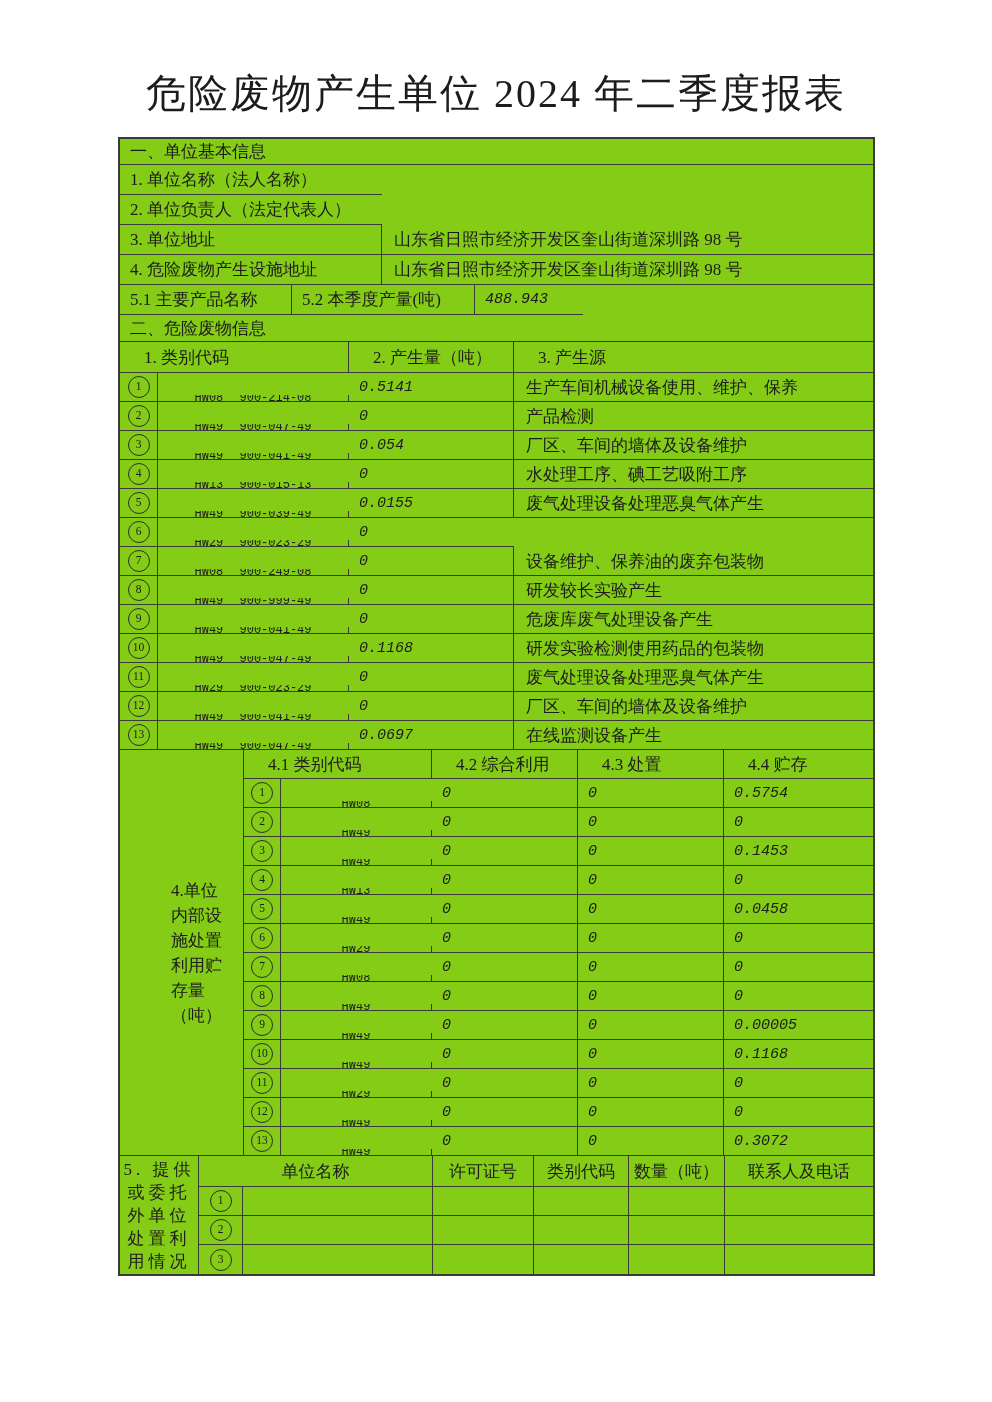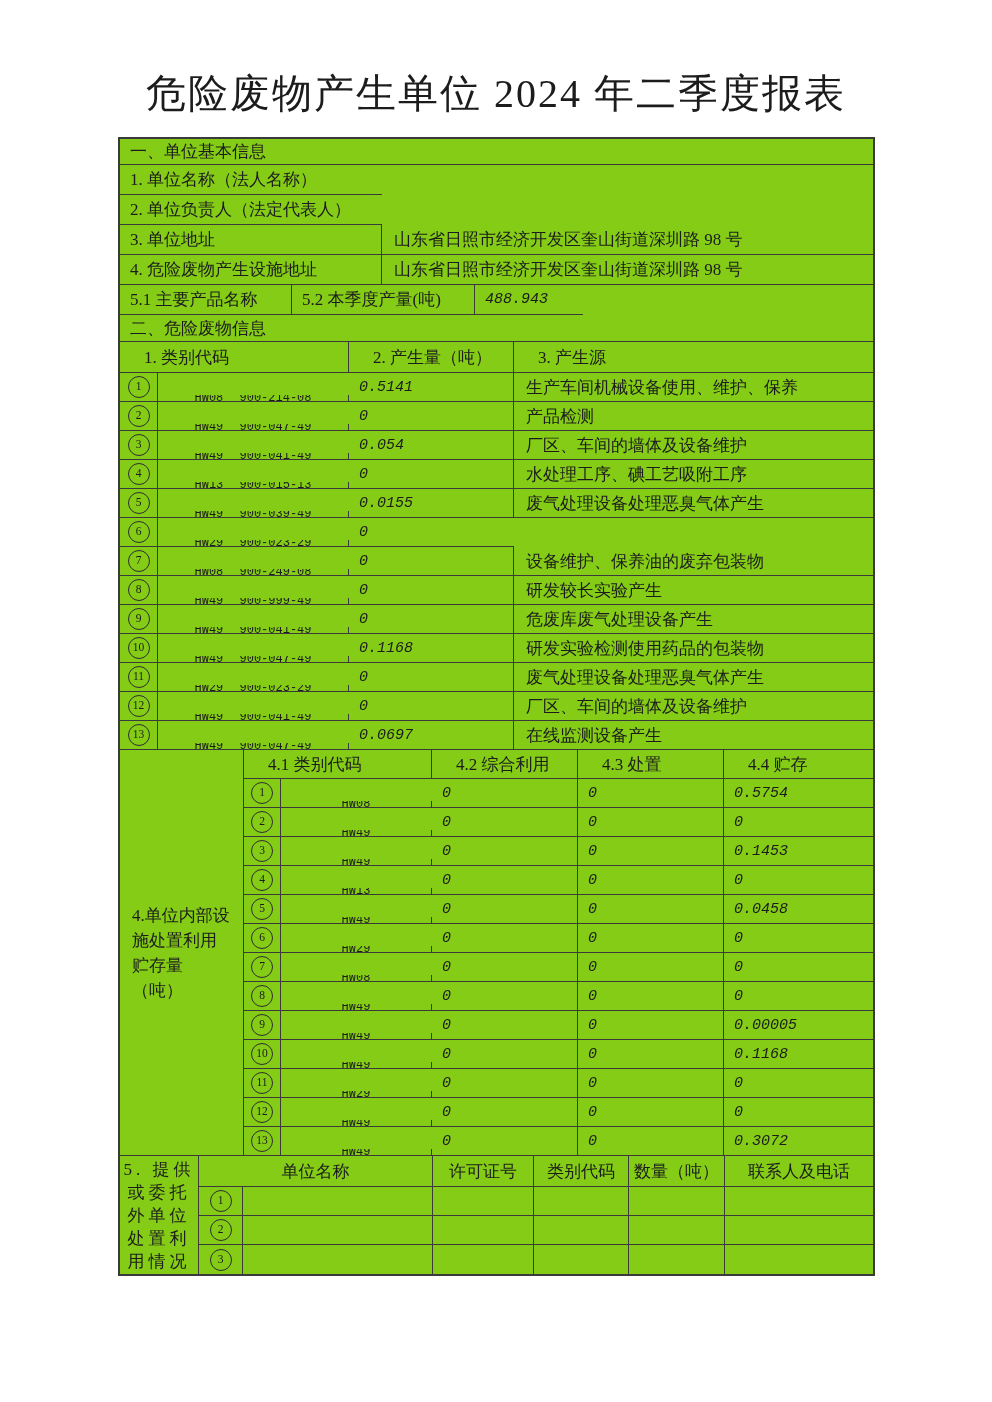--- a/index.html
+++ b/index.html
@@ -59,21 +59,21 @@
   }
   .circ {
     width:20px; height:20px; border:1.3px solid #2e2e2e; border-radius:50%;
     display:flex; align-items:center; justify-content:center;
     font-size:11.5px; line-height:1; flex:0 0 auto;
   }
   .spanlab {
     display:flex; align-items:center; white-space:normal;
   }
   .lab4text {
-    padding:0 12px; word-break:break-all; line-height:25px; font-size:17px;
+    padding:0 12px; word-break:break-all; line-height:25px; font-size:17px;margin-left:39px;
   }
   .lab5 { flex-direction:column; justify-content:center; }
   .labline {
     width:100%; text-align:center; line-height:23px; letter-spacing:4px;
     font-size:17px;
   }
 </style>
 </head>
 <body>
 

